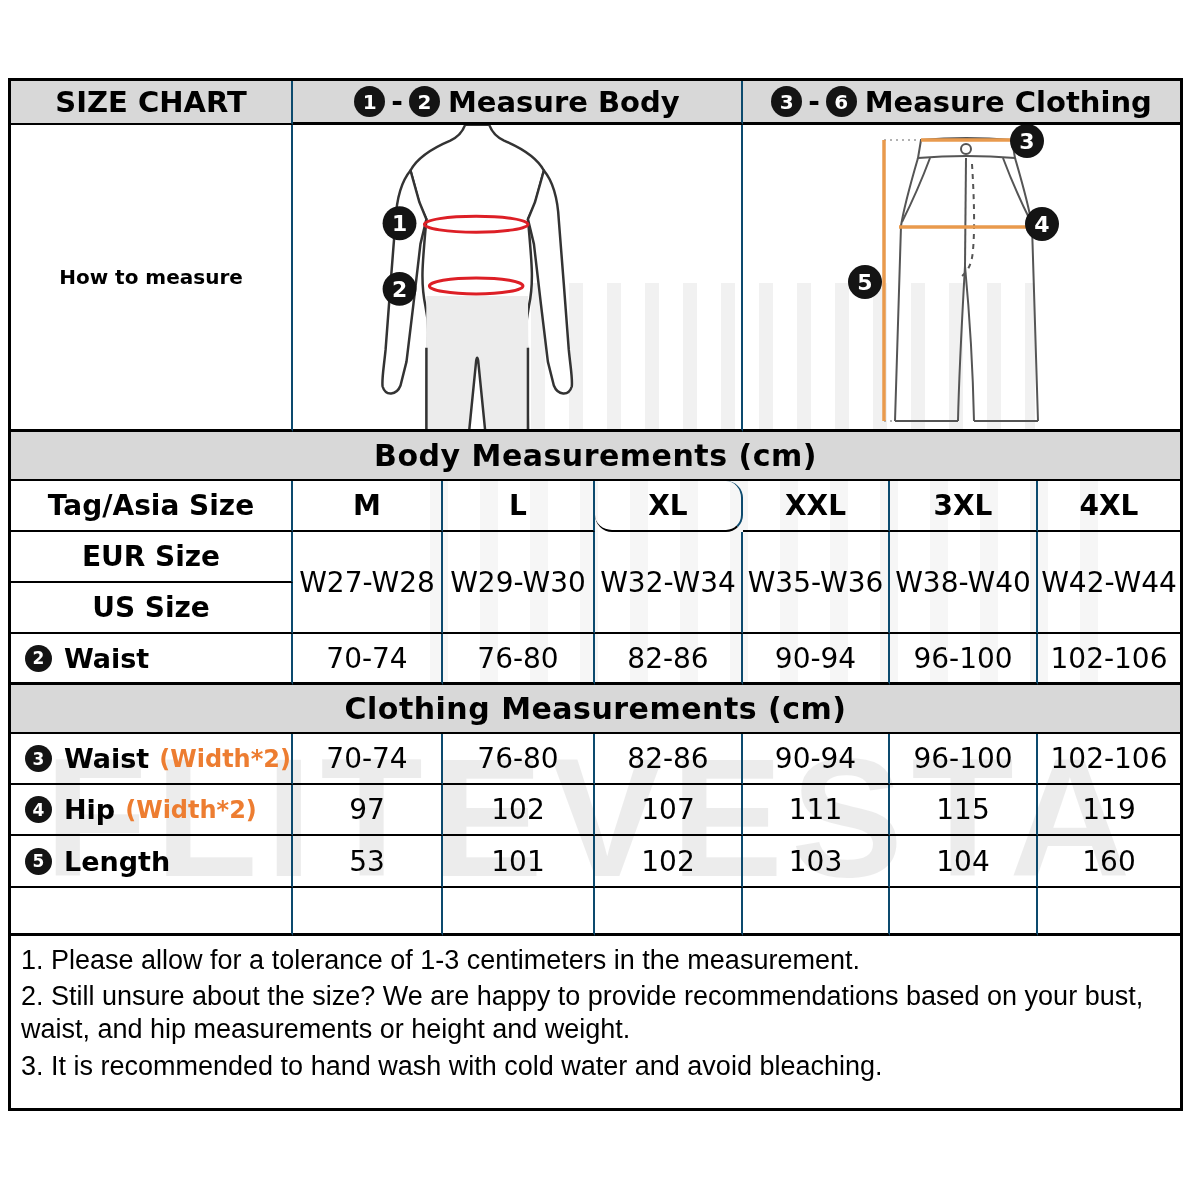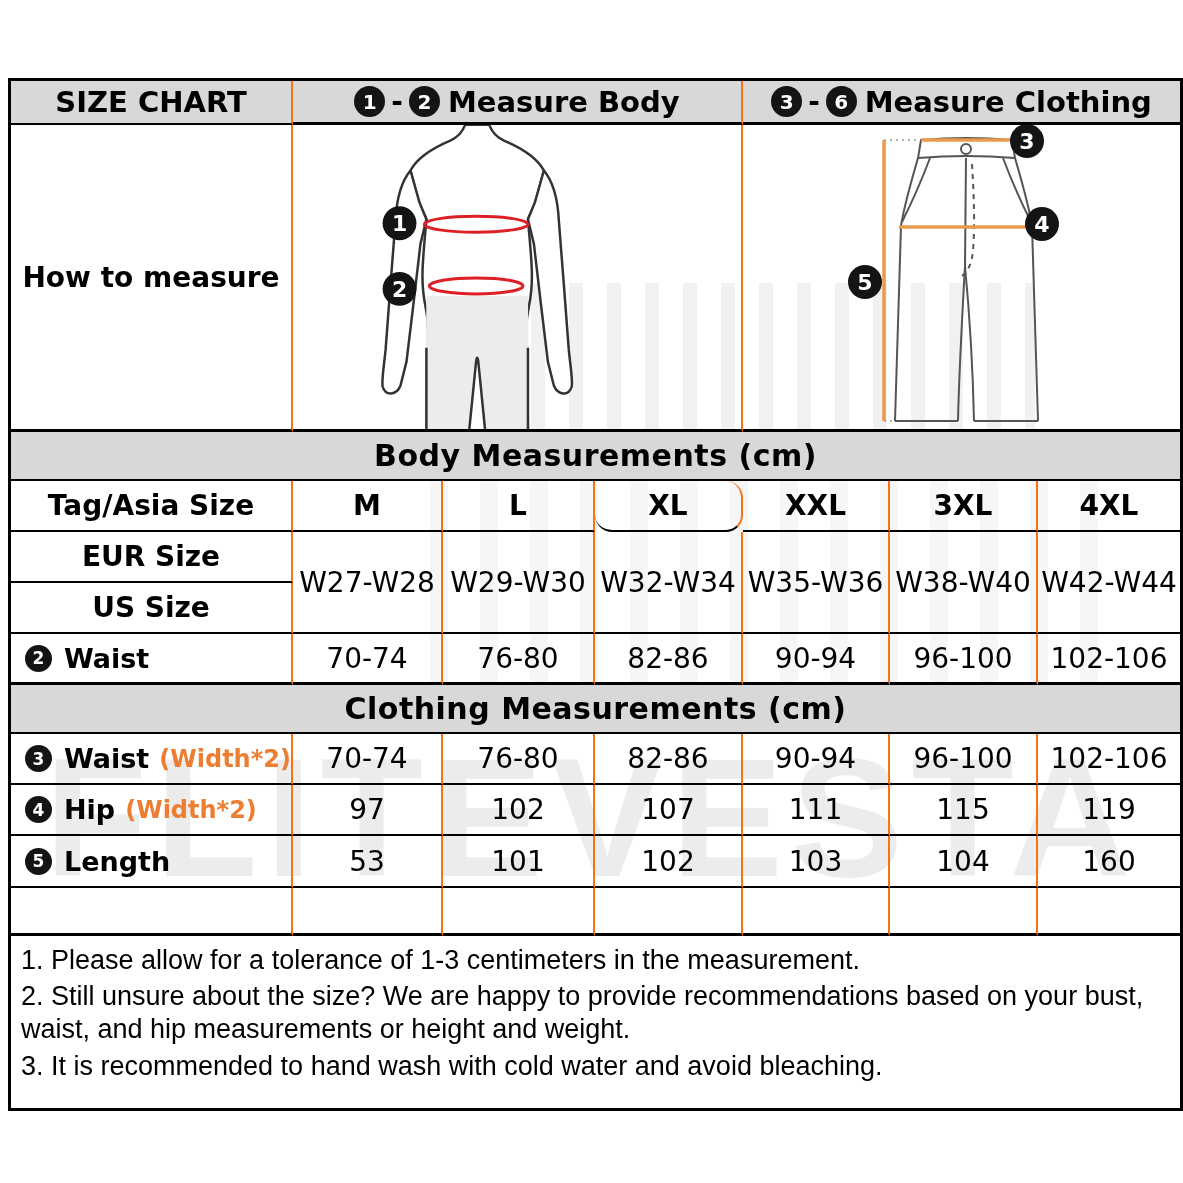--- a/index.html
+++ b/index.html
@@ -15,32 +15,32 @@
   .wm-text{position:absolute;left:0;right:0;top:722px;z-index:0;text-align:center;
     font-size:168px;font-weight:bold;letter-spacing:8px;color:rgba(0,0,0,0.075);
     font-family:"Liberation Sans",sans-serif;white-space:nowrap;}
   
   .tbl{
     position:absolute;left:8px;top:78px;width:1169px;height:1027px;z-index:1;
     border:3px solid #000;display:grid;
     grid-template-columns:282px 150px 152px 148px 147px 148px 1fr;
     grid-template-rows:44px 307px 49px 51px 51px 51px 51px 49px 51px 51px 52px 48px 1fr;
   }
-  .c{border-right:2px solid #f97316;border-bottom:2px solid #000;display:flex;
+  .c{border-right:2px solid #0c4a6e;border-bottom:2px solid #000;display:flex;
      align-items:center;justify-content:center;min-width:0;min-height:0;}
   .noR{border-right:none;}
   .noB{border-bottom:none;}
   .thickB{border-bottom-width:3px;}
   .gray{background:#d8d8d8;}
   .hdr{font-weight:bold;font-size:29px;}
   .secHdr{font-weight:bold;font-size:30px;letter-spacing:0.5px;}
   .colHdr{font-weight:bold;font-size:28px;}
   .val{font-size:28px;}
   .rowLabel{justify-content:flex-start;padding-left:14px;font-weight:bold;font-size:27px;gap:12px;}
-  .centerLabel{font-weight:bold;font-size:28px;}
+  .centerLabel{font-weight:bold;font-size:20px;}
   .orange-note{font-weight:bold;font-size:24px;}
   
   .badge{display:inline-flex;align-items:center;justify-content:center;flex:0 0 auto;
     background:#141414;color:#fff;border-radius:50%;font-weight:bold;}
   .badge.b30{width:31px;height:31px;font-size:20px;}
   .badge.b27{width:27px;height:27px;font-size:17px;}
   .hdr-flex{display:flex;align-items:center;gap:8px;}
   .dash{font-weight:bold;font-size:28px;margin:0 -2px;}
   
   .notes{display:block;padding:8px 12px 0 10px;font-family:"Liberation Sans",sans-serif;

